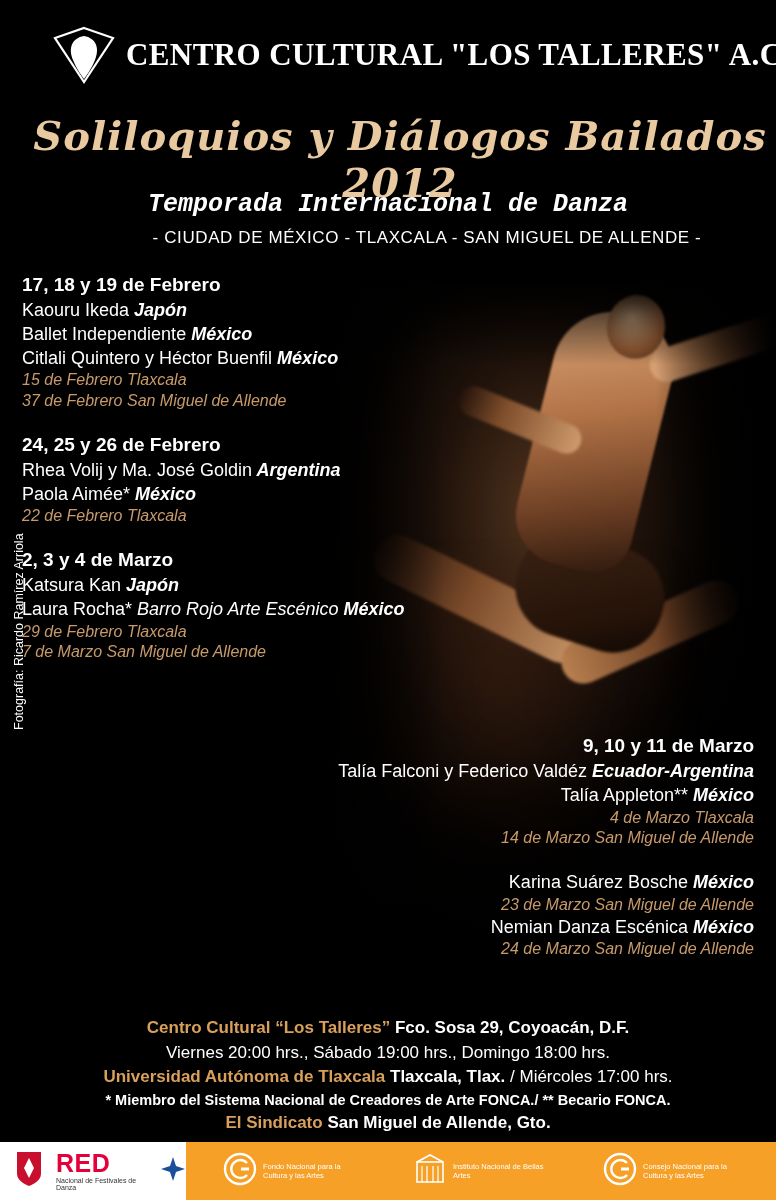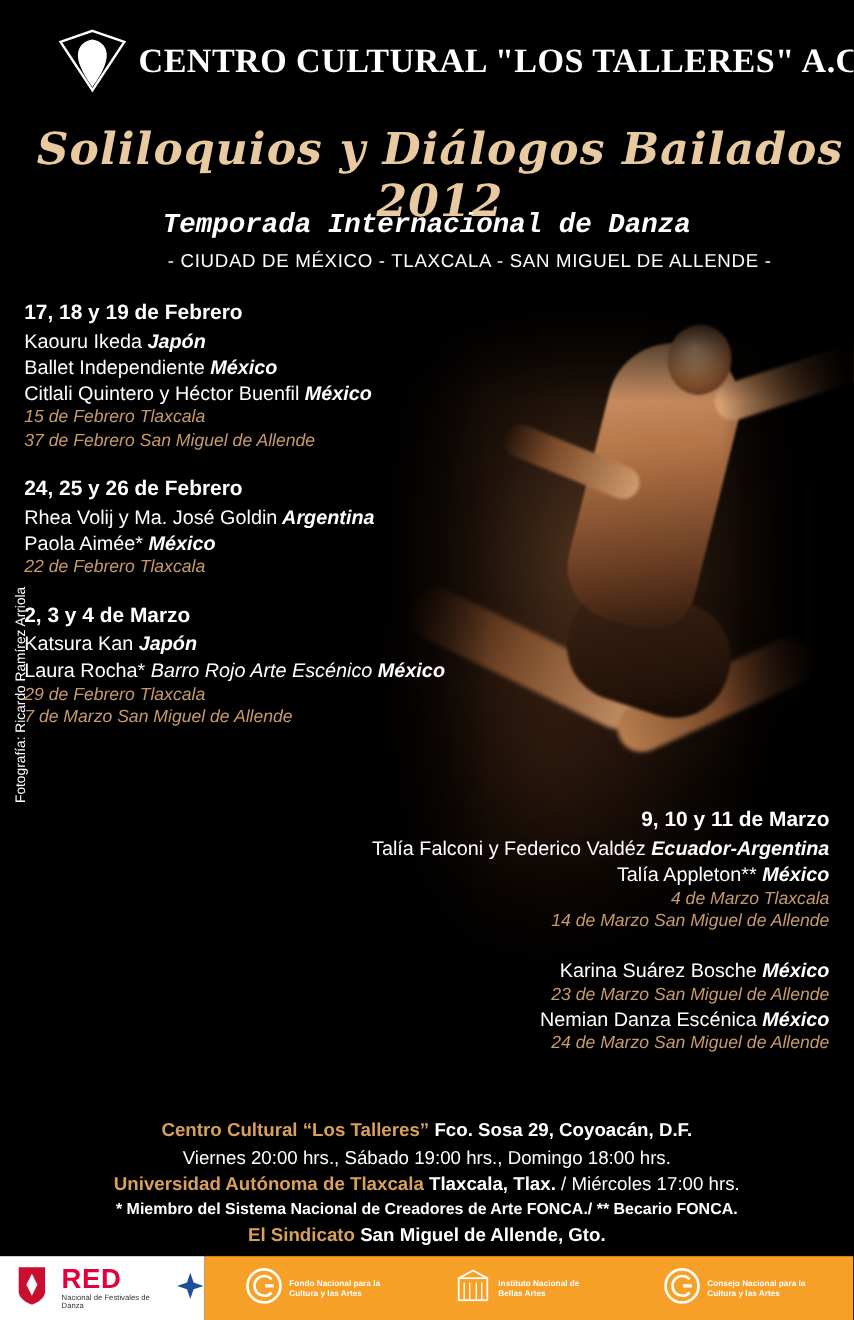--- a/index.html
+++ b/index.html
@@ -306,21 +306,21 @@
     padding: 0 10px;
     box-sizing: border-box;
   }
   .sp-item { display: flex; align-items: center; gap: 6px; }
   .sp-text {
     font-size: 7.5px;
     line-height: 1.25;
     color: #3a2a12;
     max-width: 96px;
   }
-  .sp-text.white { color: #ffffff; font-weight: bold; }
+  .sp-text.white { color: #ffffff; }
   .red-word {
     font-family: "Liberation Sans", sans-serif;
     font-weight: bold;
     font-size: 25px;
     color: #e4003a;
     letter-spacing: 0.5px;
     line-height: 1;
   }
   .red-sub {
     font-size: 7px;

